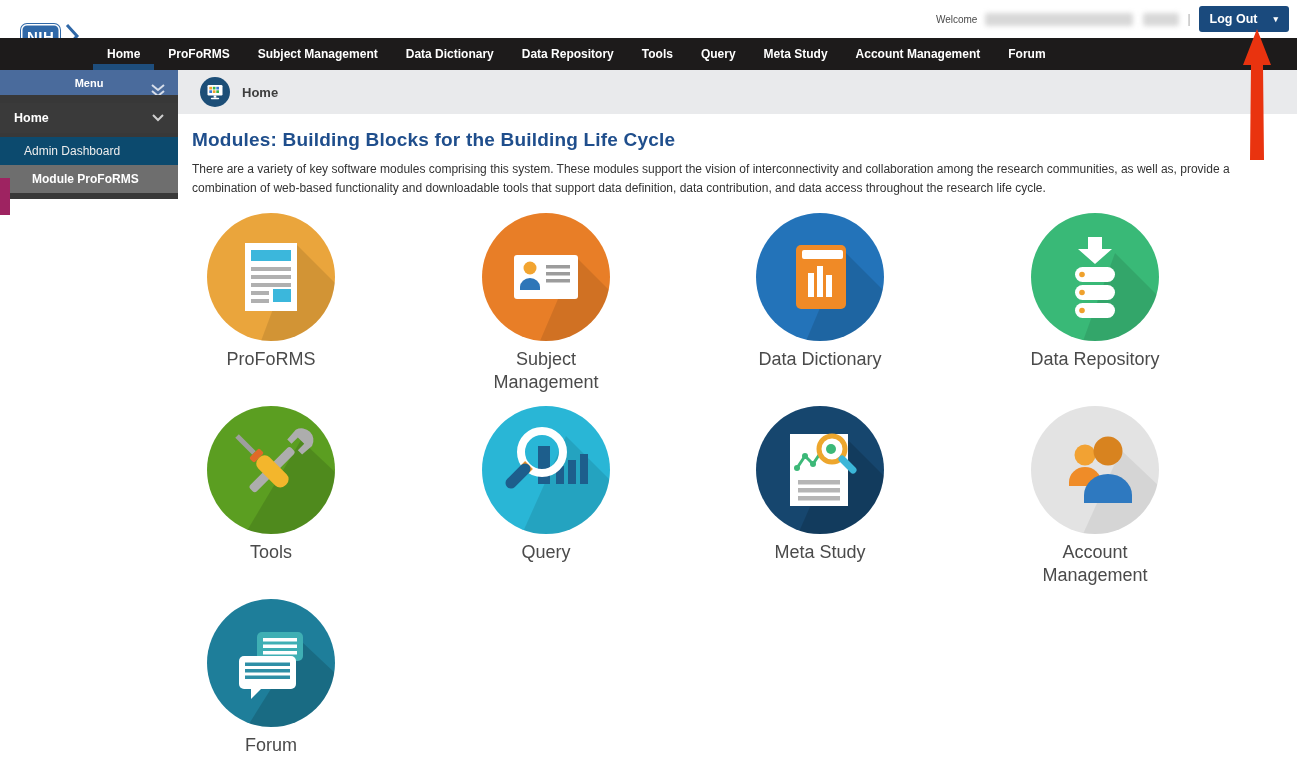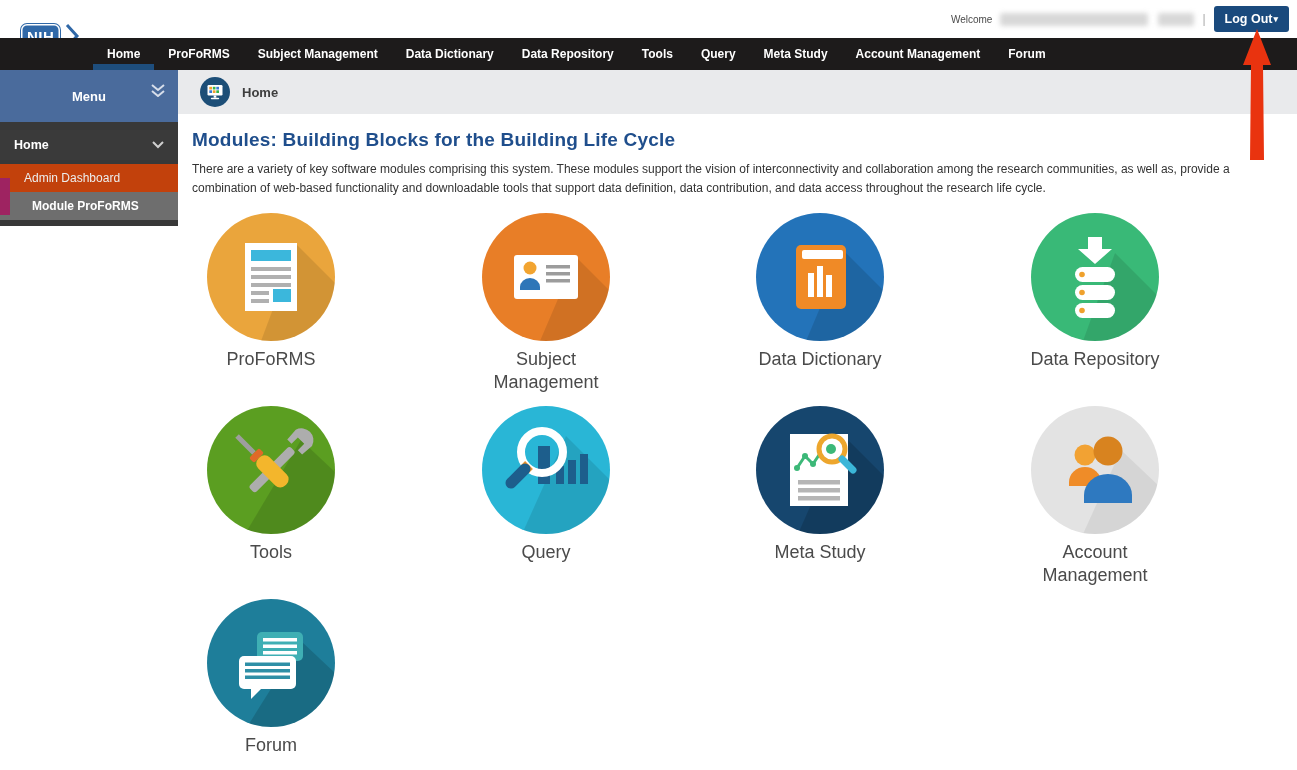--- a/index.html
+++ b/index.html
@@ -11,42 +11,42 @@
   .brand{position:absolute;left:21px;top:5px;display:flex;align-items:center;gap:5px;cursor:pointer;}
   .nih-box{background:#3068A7;color:#fff;font-weight:bold;font-size:15px;line-height:1;
            padding:5px 6px 4px 6px;border-radius:6px;letter-spacing:.5px;box-shadow:inset 0 0 0 1.5px #fff, 0 0 0 1px #3068A7;}
   .org{color:#2B5F9E;font-size:12px;font-weight:normal;margin-left:3px;margin-top:48px;}
   .user-area{position:absolute;right:8px;top:0;height:38px;display:flex;align-items:center;gap:8px;}
   .welcome{font-size:10px;color:#4A4A4A;}
   .redacted{display:inline-block;height:13px;background:#D8D8D8;border-radius:2px;filter:blur(2.5px);}
   .r1{width:148px;margin-right:2px;} .r2{width:36px;}
   .sep{color:#AAA;font-size:12px;}
   .logout-btn{background:#1A4A7D;color:#fff;border:none;font-weight:bold;font-size:12.5px;
-              padding:6px 11px;border-radius:3px;display:flex;align-items:center;gap:1px;
+              padding:6px 11px;border-radius:3px;display:flex;align-items:center;gap:16px;
               cursor:pointer;font-family:inherit;}
   .caret{font-size:9px;line-height:1;}
 
   
   .navbar{position:absolute;left:0;top:38px;width:1297px;height:32px;background:#1D1B1B;
           display:flex;box-sizing:border-box;padding-left:93px;}
   .navbar a{color:#fff;font-size:12px;font-weight:bold;line-height:32px;padding:0 14px;
             text-decoration:none;white-space:nowrap;}
   .navbar a.active{box-shadow:inset 0 -6px 0 #1E4E7D;}
 
   
   .menu-panel{position:absolute;left:0;top:70px;width:178px;}
-  .menu-header{height:52px;background:#4A6B9C;color:#fff;display:flex;align-items:center;
-               justify-content:center;position:relative;font-size:13px;font-weight:bold;cursor:pointer;}
+  .menu-header{height:25px;background:#4A6B9C;color:#fff;display:flex;align-items:center;
+               justify-content:center;position:relative;font-size:11px;font-weight:bold;cursor:pointer;}
   .menu-header svg{position:absolute;right:13px;top:13px;}
   .menu-body{background:#383838;padding:8px 0 6px 0;position:relative;}
   .mi{display:flex;align-items:center;cursor:pointer;}
   .mi-home{height:30px;background:#3A3A3A;color:#fff;font-weight:bold;font-size:12.5px;
            padding:0 14px;justify-content:space-between;}
   .mi-sub{height:28px;padding-left:32px;color:#EDEDED;font-size:12px;}
-  .mi-admin{background:#c2410c;margin-top:4px;padding-left:24px;}
+  .mi-admin{background:#0c4a6e;margin-top:4px;padding-left:24px;}
   .mi-module{background:#6E6E6E;font-weight:bold;color:#fff;}
   .accent{position:absolute;left:0;top:108px;width:10px;height:37px;background:#9E2361;}
 
   
   .breadcrumb{position:absolute;left:178px;top:70px;width:1119px;height:44px;background:#E9EAEC;
               display:flex;align-items:center;box-sizing:border-box;padding-left:22px;gap:12px;}
   .breadcrumb .crumb-label{font-size:13px;font-weight:bold;color:#3E3E3E;}
 
   
   .page-title{position:absolute;left:192px;top:129px;margin:0;font-size:19px;font-weight:bold;

